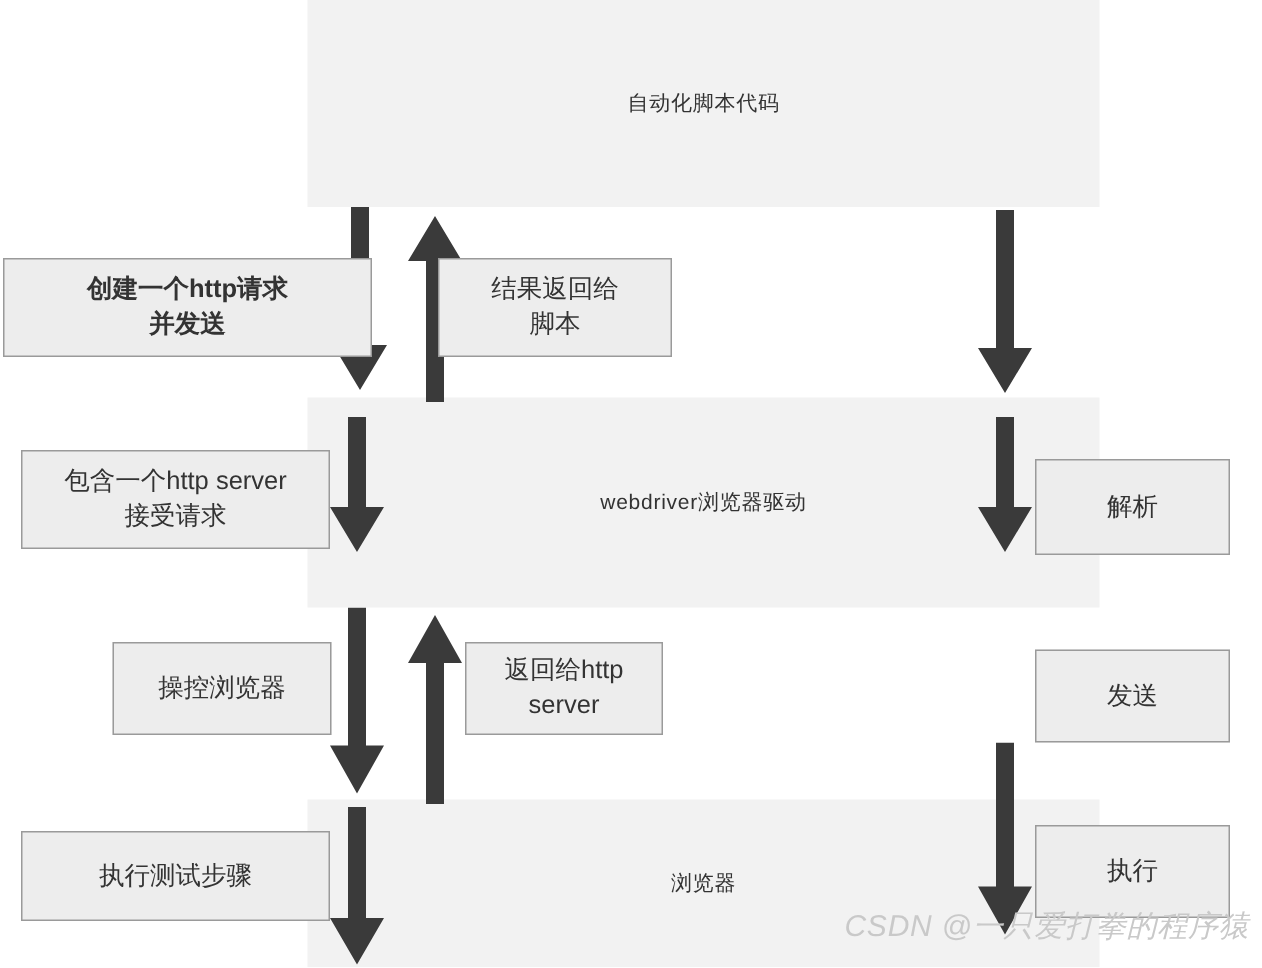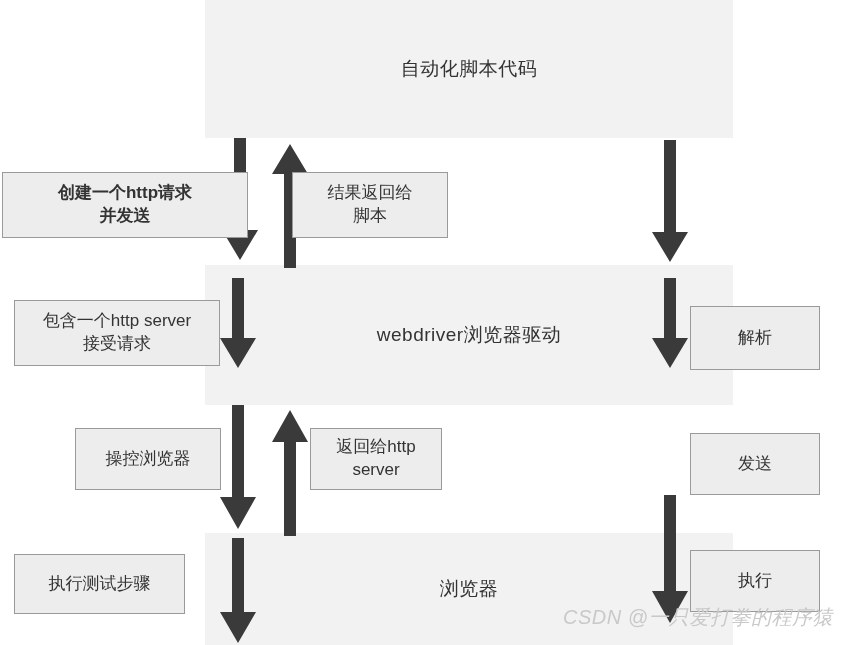--- a/index.html
+++ b/index.html
@@ -20,21 +20,21 @@
   .band {
     position: absolute;
     left: 205px;
     width: 528px;
     background: #f2f2f2;
     display: flex;
     align-items: center;
     justify-content: center;
   }
   .band-label {
-    font-size: 19px;
+    font-size: 14px;
     color: #333333;
     letter-spacing: 0.5px;
     white-space: nowrap;
   }
   #band-script { top: 0px;   height: 138px; }
   #band-driver { top: 265px; height: 140px; }
   #band-browser{ top: 533px; height: 112px; }
 
   
   .callout {
@@ -50,21 +50,21 @@
     color: #333333;
     line-height: 1.35;
     z-index: 4;
   }
   .callout span { display: block; }
 
   
   #box-create  { left: 2px;  top: 172px; width: 246px; height: 66px; font-weight: bold; }
   #box-contain { left: 14px;  top: 300px; width: 206px; height: 66px; }
   #box-control { left: 75px;  top: 428px; width: 146px; height: 62px; }
-  #box-exec-step{left: 14px;  top: 554px; width: 171px; height: 60px; }
+  #box-exec-step{left: 14px;  top: 554px; width: 206px; height: 60px; }
 
   
   #box-result  { left: 292px; top: 172px; width: 156px; height: 66px; }
   #box-return  { left: 310px; top: 428px; width: 132px; height: 62px; }
 
   
   #box-request { left: 690px; top: 168px; width: 130px; height: 58px; }
   #box-parse   { left: 690px; top: 306px; width: 130px; height: 64px; }
   #box-send    { left: 690px; top: 433px; width: 130px; height: 62px; text-align: right; }
   #box-execute { left: 690px; top: 550px; width: 130px; height: 62px; }

